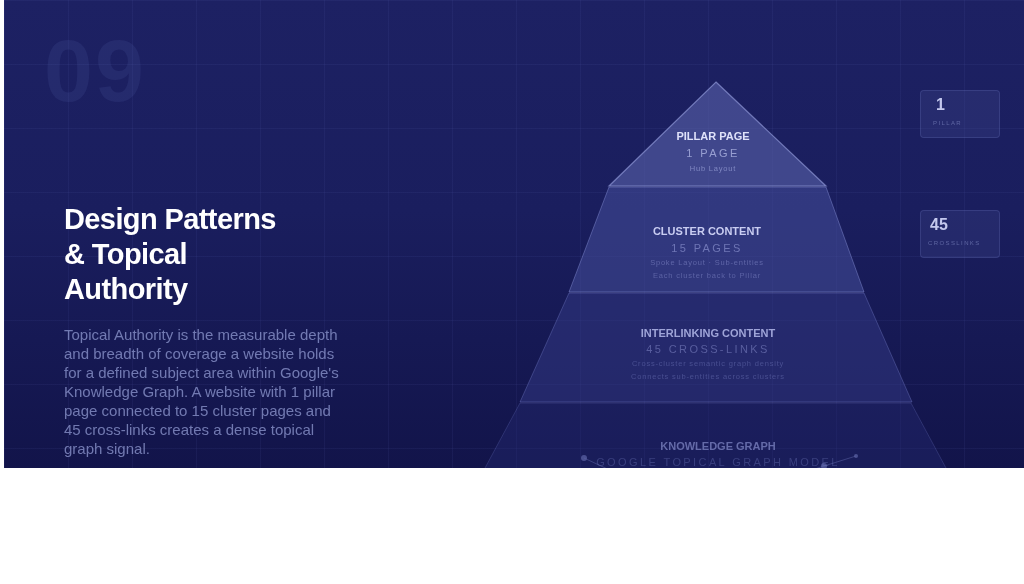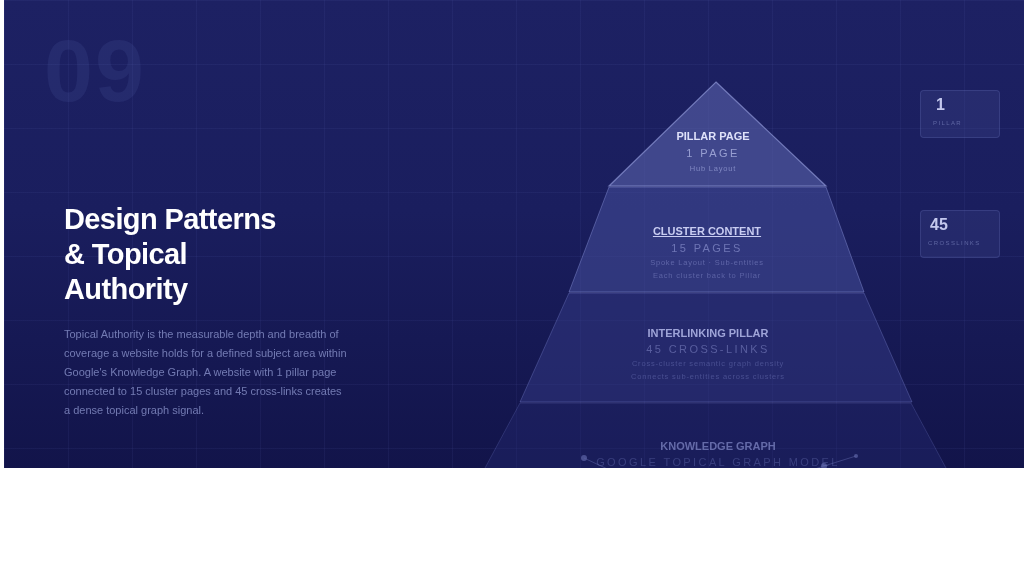--- a/index.html
+++ b/index.html
@@ -38,21 +38,21 @@
     white-space: nowrap;
   }
   .title {
     position: absolute; left: 60px; top: 202px; width: 300px;
     font-size: 29px; font-weight: 700; line-height: 35px;
     color: #ffffff; letter-spacing: -0.6px;
   }
   .title span { display: block; }
   .desc {
     position: absolute; left: 60px; top: 325px; width: 285px;
-    font-size: 11px; line-height: 19px;
+    font-size: 15px; line-height: 19px;
     color: rgba(150,160,215,0.72);
   }
   .pyramid {
     position: absolute; left: 0; top: 0; width: 1020px; height: 584px;
   }
   .layer-text {
     position: absolute; text-align: center;
     transform: translateX(-50%); white-space: nowrap;
   }
   .layer-title { font-size: 11px; font-weight: 700; letter-spacing: 0; }
@@ -111,28 +111,28 @@
     <polygon points="712,82 822,186 605,186" fill="rgba(90,98,170,0.6)" stroke="rgba(170,178,240,0.55)" stroke-width="1.2"></polygon>
   </svg>
 
   <div class="layer-text" style="left:709px; top:130px;">
     <div class="layer-title" style="color:#dfe2fa;">PILLAR PAGE</div>
     <div class="layer-sub" style="color:rgba(190,196,240,0.7); margin-top:5px;">1 PAGE</div>
     <div class="layer-line" style="color:rgba(170,178,230,0.6);">Hub Layout</div>
   </div>
 
   <div class="layer-text" style="left:703px; top:225px;">
-    <div class="layer-title" style="color:#c9cdf2;text-decoration:underline;">CLUSTER CONTENT</div>
+    <div class="layer-title" style="color:#c9cdf2;">CLUSTER CONTENT</div>
     <div class="layer-sub" style="color:rgba(160,168,225,0.55); margin-top:5px;">15 PAGES</div>
     <div class="layer-line" style="color:rgba(150,158,220,0.45); margin-top:4px;">Spoke Layout · Sub-entities</div>
     <div class="layer-line" style="color:rgba(150,158,220,0.42); margin-top:4px;">Each cluster back to Pillar</div>
   </div>
 
   <div class="layer-text" style="left:704px; top:327px;">
-    <div class="layer-title" style="color:rgba(180,186,235,0.85);">INTERLINKING PILLAR</div>
+    <div class="layer-title" style="color:rgba(180,186,235,0.85);">INTERLINKING CONTENT</div>
     <div class="layer-sub" style="color:rgba(150,158,220,0.45); margin-top:4px;">45 CROSS-LINKS</div>
     <div class="layer-line" style="color:rgba(140,148,215,0.35); margin-top:4px;">Cross-cluster semantic graph density</div>
     <div class="layer-line" style="color:rgba(140,148,215,0.35); margin-top:4px;">Connects sub-entities across clusters</div>
   </div>
 
   <div class="layer-text" style="left:714px; top:440px;">
     <div class="layer-title" style="color:rgba(150,158,220,0.6);">KNOWLEDGE GRAPH</div>
     <div class="layer-sub" style="color:rgba(130,138,210,0.3); margin-top:4px;">GOOGLE TOPICAL GRAPH MODEL</div>
   </div>
 

